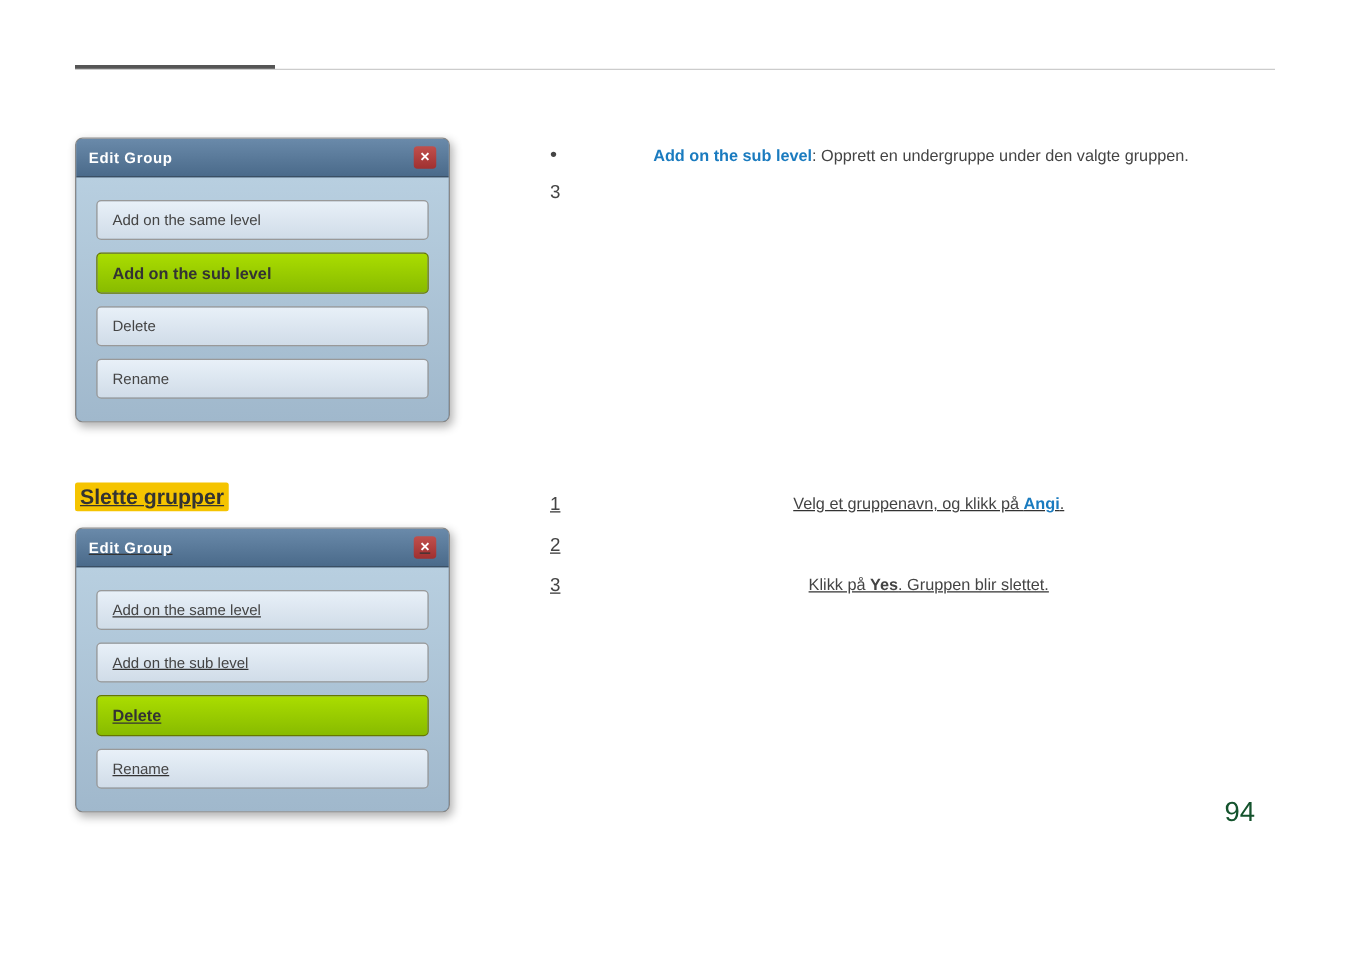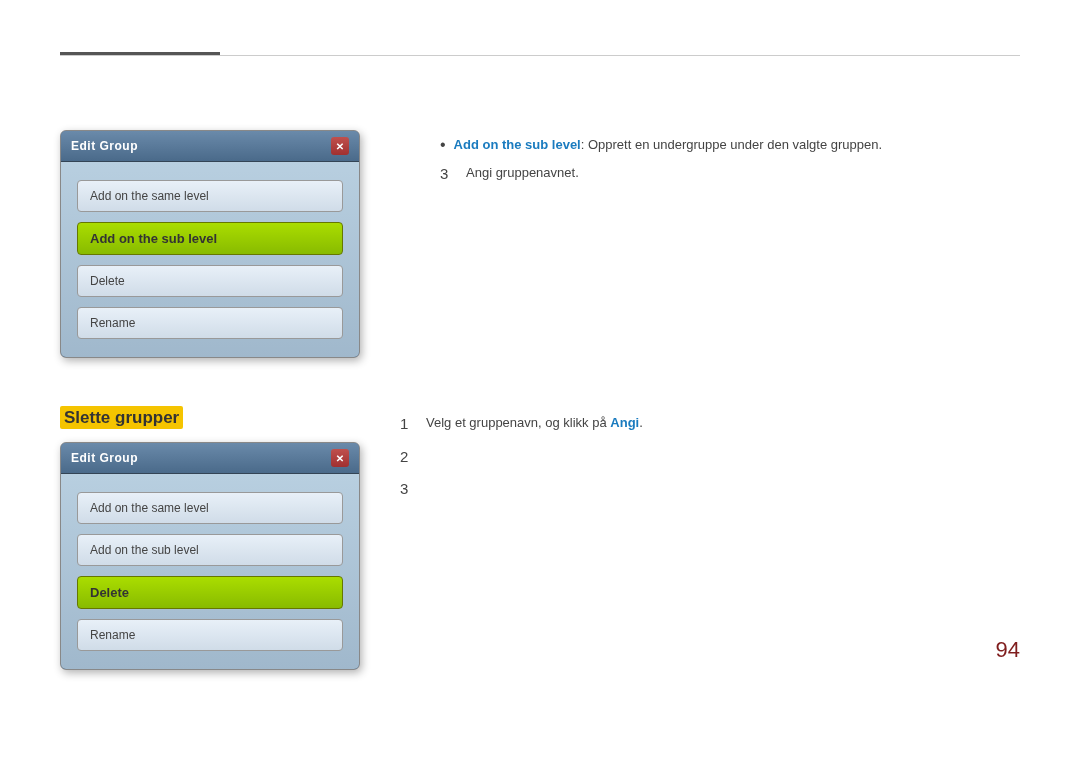--- a/index.html
+++ b/index.html
@@ -10,21 +10,21 @@
       font-family: Arial, sans-serif;
       font-size: 13px;
       color: #333;
       overflow: hidden;
       position: relative;
     }
 
     .page-container {
       width: 1080px;
       height: 693px;
-      padding: 60px 60px;
+      padding: 40px 60px;
       position: relative;
     }
 
     
     .top-divider {
       position: absolute;
       top: 55px;
       left: 60px;
       right: 60px;
       height: 1px;
@@ -152,20 +152,21 @@
 
     .step-num {
       font-size: 15px;
       font-weight: normal;
       color: #444;
       min-width: 16px;
     }
 
     .step-text {
       flex: 1;
+      text-align: center;
     }
 
     .link-blue {
       color: #1a7bbf;
       font-weight: bold;
     }
 
     .bullet-item {
       display: flex;
       gap: 8px;
@@ -178,37 +179,39 @@
     .bullet-dot {
       color: #444;
       font-size: 16px;
       line-height: 1.2;
     }
 
     
     .page-number {
       position: absolute;
       bottom: 30px;
-      right: 60px;
+      right: 76px;
       font-size: 22px;
-      color: #7f1d1d;
+      color: #14532d;
       font-weight: normal;
     }
 
     .top-section {
       margin-top: 70px;
       display: flex;
       gap: 40px;
       align-items: flex-start;
     }
 
     .bottom-section {
       margin-top: 50px;
       display: flex;
+      gap: 40px;
       align-items: flex-start;
+      text-decoration: underline;
     }
   </style>
 </head>
 <body>
 
 <div class="top-divider-accent"></div>
 <div class="top-divider"></div>
 
 <div class="page-container">
 
@@ -231,21 +234,20 @@
 
     <div class="right-col">
       <div class="bullet-item">
         <span class="bullet-dot">•</span>
         <span class="step-text">
           <span class="link-blue">Add on the sub level</span><span>: Opprett en undergruppe under den valgte gruppen.</span>
         </span>
       </div>
       <div class="step">
         <span class="step-num">3</span>
-        <span class="step-text">Angi gruppenavnet.</span>
       </div>
     </div>
   </div>
 
   <div class="bottom-section">
 
     <div class="left-col">
       <div style="margin-bottom: 14px;">
         <span class="section-heading-highlight">Slette grupper</span>
       </div>
@@ -268,18 +270,21 @@
         <span class="step-num">1</span>
         <span class="step-text">
           Velg et gruppenavn, og klikk på <span class="link-blue">Angi</span>.
         </span>
       </div>
       <div class="step">
         <span class="step-num">2</span>
       </div>
       <div class="step">
         <span class="step-num">3</span>
+        <span class="step-text">
+          Klikk på <strong>Yes</strong>. Gruppen blir slettet.
+        </span>
       </div>
     </div>
   </div>
 
   <div class="page-number">94</div>
 </div>
 
 </body></html>

